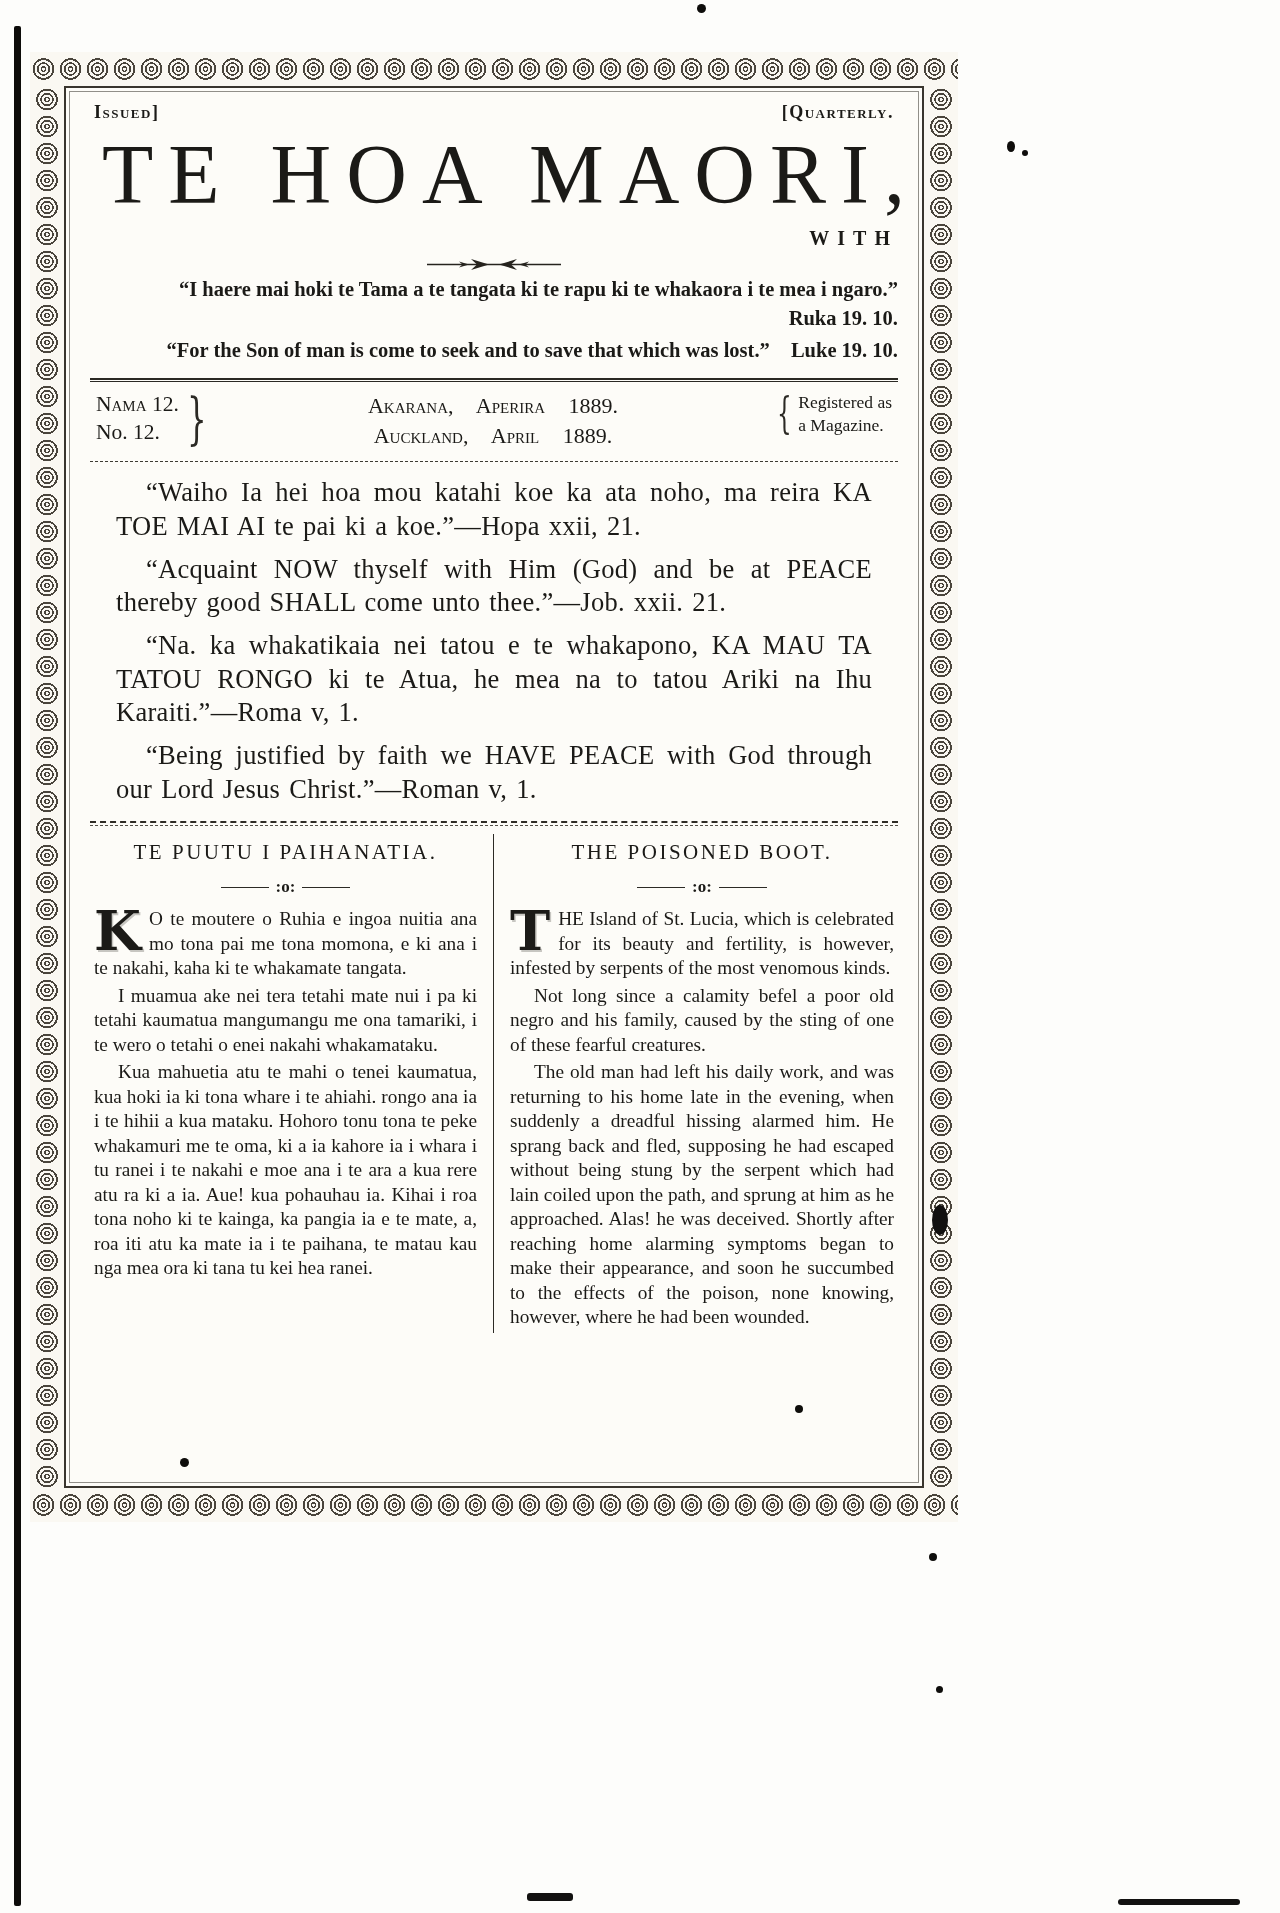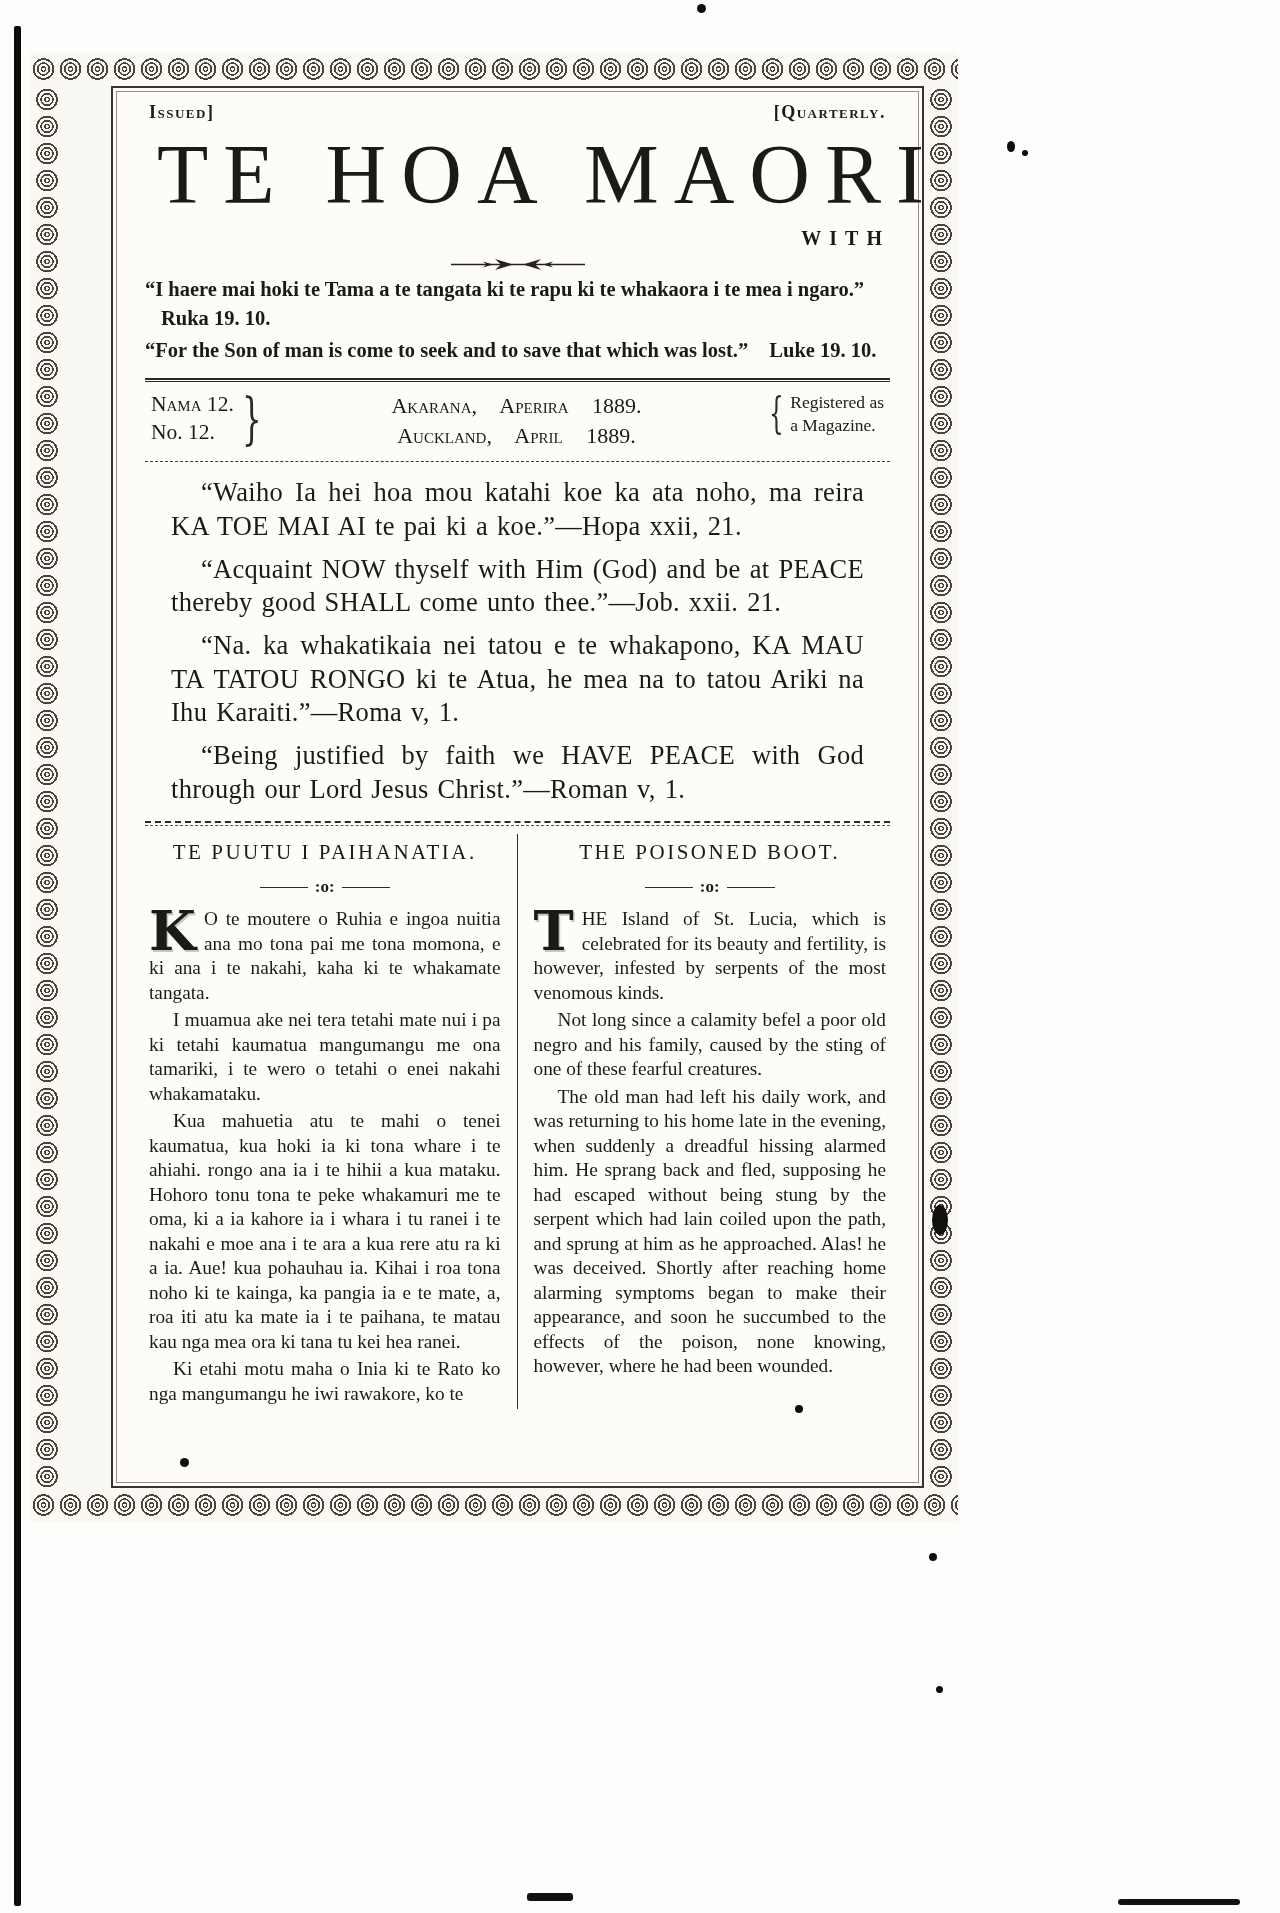--- a/index.html
+++ b/index.html
@@ -47,24 +47,23 @@
       rgba(0,0,0,0) 6.6px 9px, #4a453c 9px 10.8px, rgba(0,0,0,0) 10.8px);
     background-size: 34px 27px; background-repeat: repeat-y;
   }
   .lace-left { left: 0; } .lace-right { right: 0; }
 
   .content {
     position: absolute; inset: 34px;
     border: 2px solid #39352e;
     box-shadow: inset 0 0 0 3px #fdfcf8, inset 0 0 0 4px rgba(57,53,46,.55);
     background: #fdfcf8;
-    padding: 14px 32px 0;
+    padding: 14px 24px 0;
     overflow: hidden;
     z-index: 2;
-    margin-left: 47px;
   }
 
   
   .masthead-row {
     display: flex; justify-content: space-between;
     font-variant: small-caps; font-weight: 700;
     font-size: 18px; letter-spacing: 1.5px; padding: 0 4px;
   }
   .title {
     text-align: center; font-size: 84px; line-height: 1;
@@ -83,21 +82,21 @@
   @supports (-webkit-background-clip: text) {
     .goodnews {
       background: repeating-linear-gradient(180deg, #2a2722 0 1.6px, #f6f4ec 1.6px 3.4px);
       -webkit-background-clip: text; background-clip: text;
       color: transparent; -webkit-text-stroke: 1.8px #23201b;
     }
   }
   .ornament-arrows { display: flex; justify-content: center; margin: 8px 0 4px; }
 
   .motto {
-    text-align: left; font-weight: 700; font-size: 20.5px;
+    text-align: right; font-weight: 700; font-size: 20.5px;
     line-height: 1.4; margin-top: 4px;
   }
   .motto .ref { margin-left: 16px; white-space: nowrap; }
 
   
   .rule-double { height: 4px; border-top: 2.5px solid #2b2924; border-bottom: 1.5px solid #2b2924; margin: 13px 0 0; }
   .rule-dash   { border-top: 1.6px dashed #3d3a33; margin: 4px 0 0; }
   .rule-heavy-dash { height: 5px; border-top: 2.6px dashed #2e2b25; border-bottom: 1px dashed #55524a; margin: 4px 0 8px; }
 
   
@@ -228,21 +227,20 @@
         <div class="col col-left article">
           <h2 class="article-heading">TE PUUTU I PAIHANATIA.</h2>
           <div class="sec-divider">
             <span>:o:</span>
           </div>
           <p class="lead">
             <span class="dropcap">K</span><span>O te moutere o Ruhia e ingoa nuitia ana mo tona pai me tona momona, e ki ana i te nakahi, kaha ki te whakamate tangata.</span>
           </p>
           <p>I muamua ake nei tera tetahi mate nui i pa ki tetahi kaumatua mangumangu me ona tamariki, i te wero o tetahi o enei nakahi whakamataku.</p>
           <p>Kua mahuetia atu te mahi o tenei kaumatua, kua hoki ia ki tona whare i te ahiahi. rongo ana ia i te hihii a kua mataku. Hohoro tonu tona te peke whakamuri me te oma, ki a ia kahore ia i whara i tu ranei i te nakahi e moe ana i te ara a kua rere atu ra ki a ia. Aue! kua pohauhau ia. Kihai i roa tona noho ki te kainga, ka pangia ia e te mate, a, roa iti atu ka mate ia i te paihana, te matau kau nga mea ora ki tana tu kei hea ranei.</p>
-          <p>Ki etahi motu maha o Inia ki te Rato ko nga mangumangu he iwi rawakore, ko te</p>
         </div>
 
         <div class="col col-right article">
           <h2 class="article-heading">THE POISONED BOOT.</h2>
           <div class="sec-divider">
             <span>:o:</span>
           </div>
           <p class="lead">
             <span class="dropcap">T</span><span>HE Island of St. Lucia, which is celebrated for its beauty and fertility, is however, infested by serpents of the most venomous kinds.</span>
           </p>

